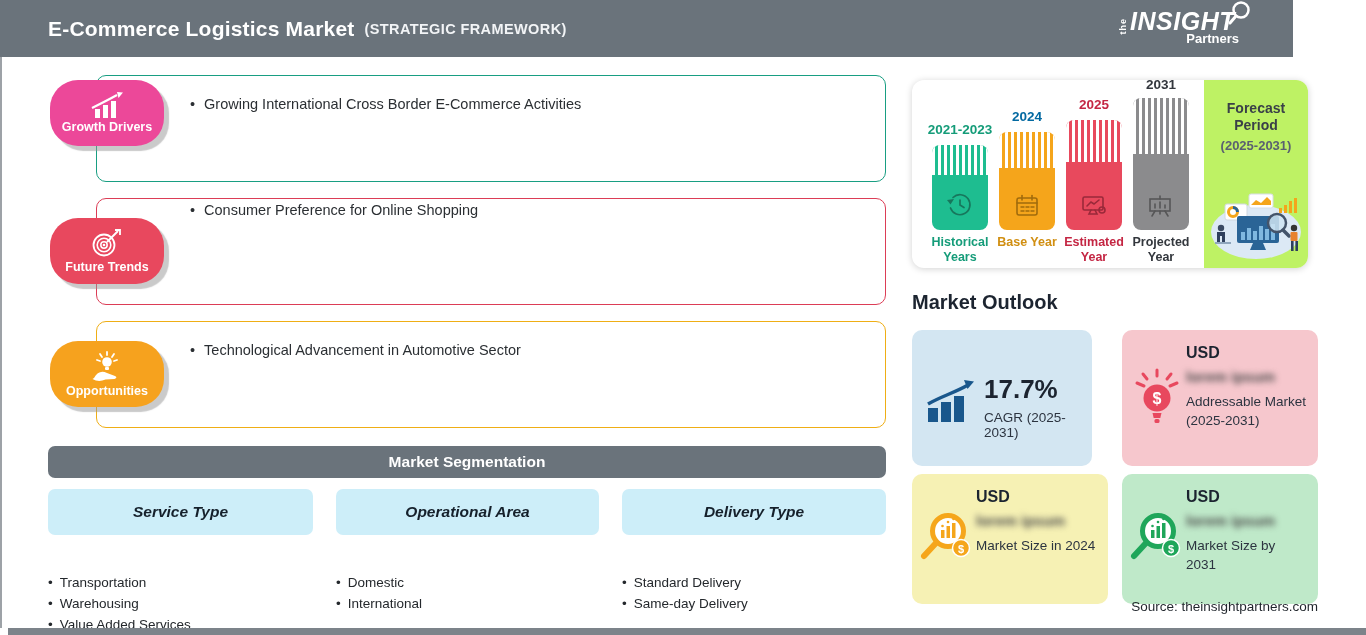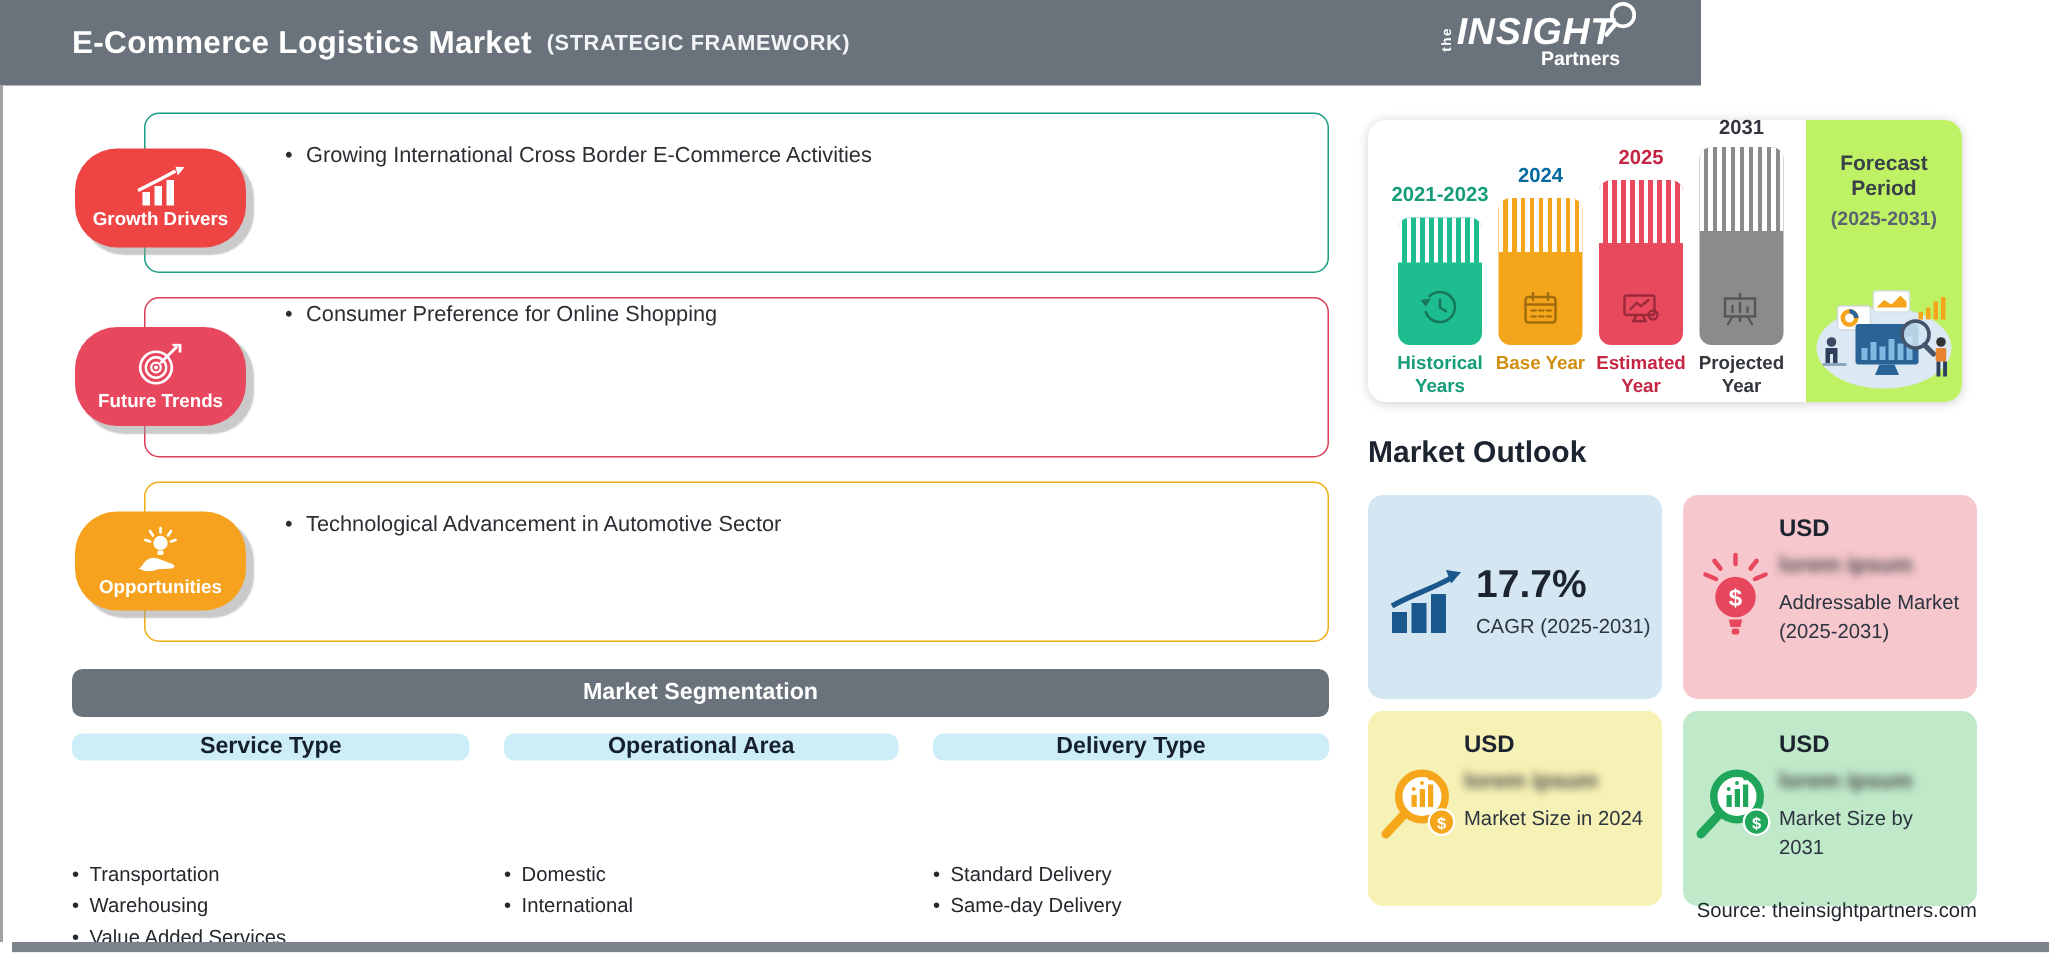--- a/index.html
+++ b/index.html
@@ -1,20 +1,20 @@
 <!DOCTYPE html>
 <html><head>
 <meta charset="utf-8">
 <style>
   * { margin:0; padding:0; box-sizing:border-box; }
   html,body { width:1366px; height:635px; background:#fff; font-family:"Liberation Sans", sans-serif; }
   .canvas { position:relative; width:1366px; height:635px; background:#fff; overflow:hidden; }
 
   
-  .header { position:absolute; left:0; top:0; width:1134px; height:57px; background:#6A737B;
+  .header { position:absolute; left:0; top:0; width:1293px; height:57px; background:#6A737B;
             display:flex; align-items:center; padding-left:48px; }
   .header-title { color:#fff; font-size:21px; font-weight:bold; letter-spacing:0.2px; }
   .header-subtitle { color:#F2F4F6; font-size:14.5px; font-weight:600; margin-left:10px; letter-spacing:0.4px; }
   .logo { position:absolute; right:58px; top:8px; color:#fff; }
   .logo-row { display:flex; align-items:flex-end; position:relative; }
   .logo-the { writing-mode:vertical-rl; transform:rotate(180deg); font-size:9px; font-weight:bold;
               letter-spacing:1px; margin-right:2px; line-height:10px; padding-bottom:2px; }
   .logo-main { font-size:25px; font-weight:bold; letter-spacing:0.5px; line-height:26px;font-style:italic; }
   .logo-mag { position:absolute; right:-17px; top:-7px; }
   .logo-partners { text-align:right; font-size:13px; font-weight:bold; margin-top:-3px; margin-right:-4px; }
@@ -24,31 +24,31 @@
   .row-box.r1 { top:75px;  border:1.6px solid #189E82; }
   .row-box.r2 { top:198px; border:1.6px solid #DC3D56; }
   .row-box.r3 { top:321px; border:1.6px solid #EFAE15; }
   .row-bullet { position:absolute; left:190px; width:640px; font-size:14.5px; color:#2B2F33; }
   .row-bullet.b1 { top:96px; } .row-bullet.b2 { top:202px; } .row-bullet.b3 { top:342px; }
   .row-bullet::before { content:"•"; margin-right:9px; }
 
   .badge { position:absolute; left:50px; width:114px; height:66px; border-radius:28px;
            display:flex; flex-direction:column; align-items:center; justify-content:center; gap:1px;
            color:#fff; box-shadow:5px 5px 1px rgba(150,150,150,0.5); }
-  .badge.g1 { top:99px;  background:#ef4444; }
+  .badge.g1 { top:80px;  background:#ec4899; }
   .badge.g2 { top:218px; background:#E8485E; }
   .badge.g3 { top:341px; background:#F6A21E; }
   .badge-label { font-size:12.5px; font-weight:bold; white-space:nowrap; }
 
   
   .seg-bar { position:absolute; left:48px; top:446px; width:838px; height:32px; background:#6A737B;
              border-radius:7px; color:#fff; font-size:15.5px; font-weight:bold;
              display:flex; align-items:center; justify-content:center; }
-  .seg-head { position:absolute; top:489px; height:18px; background:#CDEEF9; border-radius:7px;
-              display:flex; align-items:center; justify-content:center; font-size:15.5px; font-weight:bold; color:#15202B; }
+  .seg-head { position:absolute; top:489px; height:46px; background:#CDEEF9; border-radius:7px;
+              display:flex; align-items:center; justify-content:center; font-size:15.5px; font-weight:bold; color:#15202B;font-style:italic; }
   .seg-head.c1 { left:48px;  width:265px; }
   .seg-head.c2 { left:336px; width:263px; }
   .seg-head.c3 { left:622px; width:264px; }
   .seg-items { position:absolute; top:525px; font-size:13.5px; color:#24282C; line-height:21px;margin-top:47px; }
   .seg-items.c1 { left:48px; } .seg-items.c2 { left:336px; } .seg-items.c3 { left:622px; }
   .seg-item::before { content:"•"; margin-right:7px; }
 
   
   .timeline { position:absolute; left:912px; top:80px; width:396px; height:188px; background:#fff;
               border-radius:12px; box-shadow:0 1px 7px rgba(0,0,0,0.18); }
@@ -79,21 +79,21 @@
   .tl-label { position:absolute; top:155px; width:76px; text-align:center; font-size:12.5px;
               font-weight:bold; line-height:15px; }
   .tl-label.l1 { left:10px;  color:#159C79; }
   .tl-label.l2 { left:77px;  color:#D18F12; }
   .tl-label.l3 { left:144px; color:#C42643; }
   .tl-label.l4 { left:211px; color:#33373D; }
 
   
   .outlook-title { position:absolute; left:912px; top:291px; font-size:20px; font-weight:bold; color:#1C2430; }
   .card { position:absolute; border-radius:10px; }
-  .card.k1 { left:912px;  top:330px; width:196px; height:136px; background:#D3E6F2; }
+  .card.k1 { left:912px;  top:330px; width:180px; height:136px; background:#D3E6F2; }
   .card.k2 { left:1122px; top:330px; width:196px; height:136px; background:#F6C7CD; }
   .card.k3 { left:912px;  top:474px; width:196px; height:130px; background:#F6F1B4; }
   .card.k4 { left:1122px; top:474px; width:196px; height:130px; background:#BFE9C9; }
   .card-value { position:absolute; left:72px; top:44px; font-size:26px; font-weight:bold; color:#1C2430; }
   .card-value-label { position:absolute; left:72px; top:80px; font-size:13.5px; color:#2C3440; }
   .k1-icon { position:absolute; left:14px; top:50px; }
   .card-currency { position:absolute; left:64px; top:14px; font-size:16px; font-weight:bold; color:#1C2430; }
   .card-masked { position:absolute; left:64px; top:38px; font-size:15px; font-weight:bold; color:#4A4A4A;
                  filter:blur(3px); white-space:nowrap; }
   .card-label { position:absolute; left:64px; top:62px; width:122px; font-size:13.5px; line-height:19px; color:#2C3440; }

